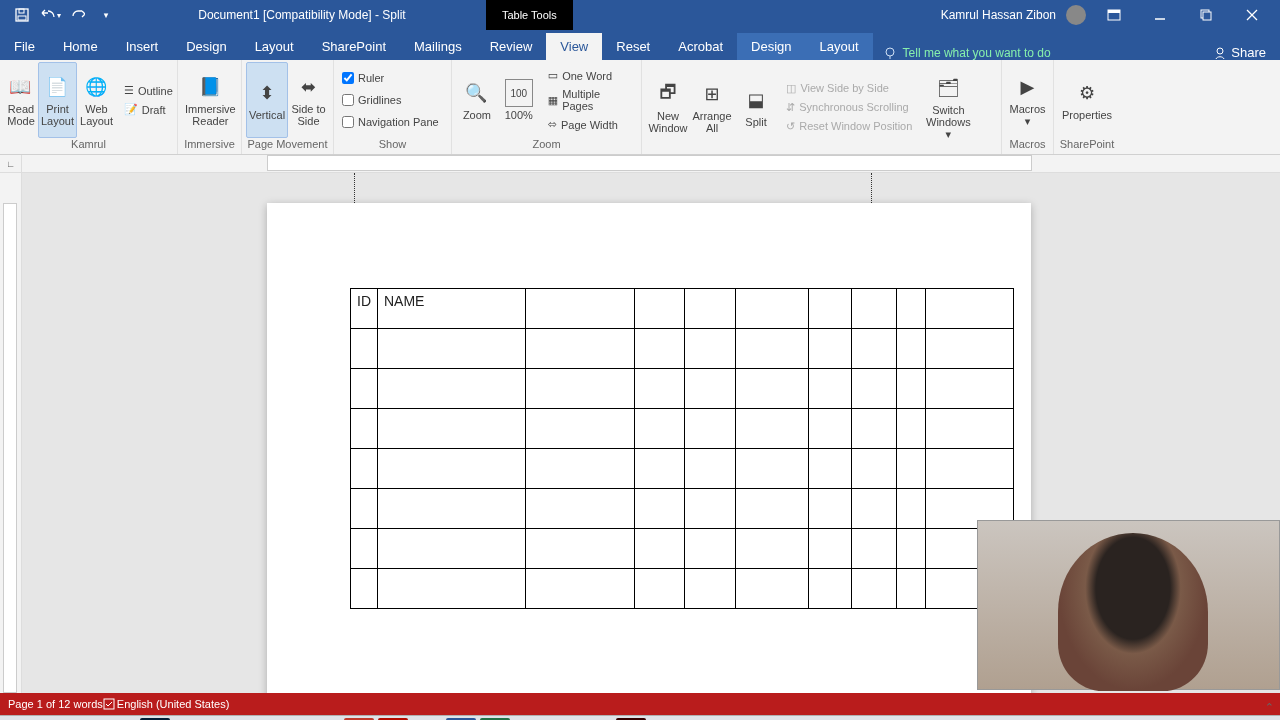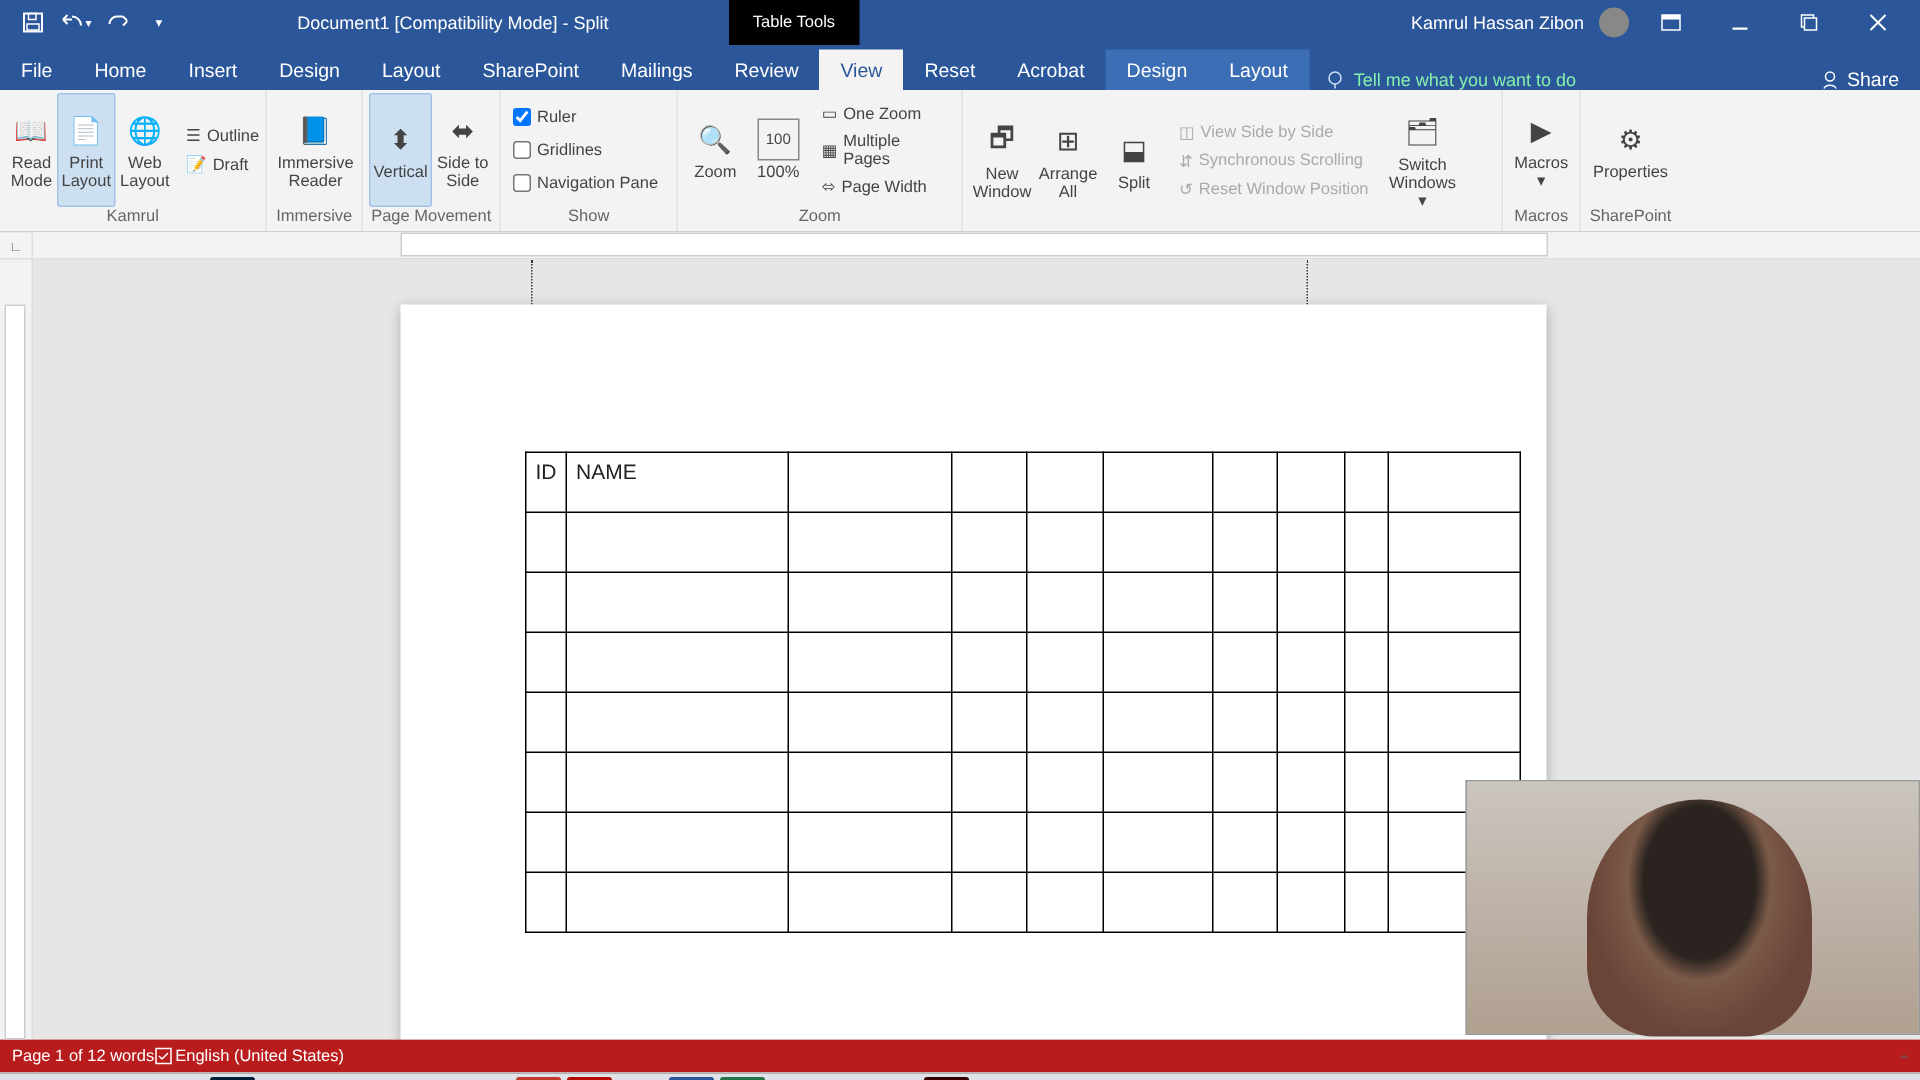--- a/index.html
+++ b/index.html
@@ -41,21 +41,21 @@
 .ruler-row{height:18px;background:#f3f3f3;border-bottom:1px solid #ddd;display:flex}
 .corner{width:22px;height:18px;border-right:1px solid #ddd;display:flex;align-items:center;justify-content:center;font-size:9px;color:#666}
 .hruler{flex:1;position:relative;background:#f3f3f3}
 .hruler .paper-ruler{position:absolute;left:245px;width:765px;height:16px;background:#fff;border:1px solid #ccc;top:0}
 
 .main{display:flex;height:520px;background:#e6e6e6;overflow:hidden}
 .vruler{width:22px;background:#f3f3f3;border-right:1px solid #ddd;position:relative}
 .vruler .paper-ruler{position:absolute;top:30px;left:3px;width:14px;height:490px;background:#fff;border:1px solid #ccc}
 .canvas{flex:1;background:#e6e6e6;position:relative;overflow:hidden}
 .page{position:absolute;left:245px;top:30px;width:764px;background:#fff;box-shadow:0 2px 8px rgba(0,0,0,.25);height:1000px}
-.doc-table{position:absolute;left:83px;top:98px;border-collapse:collapse}
+.doc-table{position:absolute;left:83px;top:85px;border-collapse:collapse}
 .doc-table td{border:1px solid #000;height:40px;padding:4px 6px;font-size:14px;color:#222;vertical-align:top}
 .col-guide{position:absolute;top:0;bottom:0;border-left:1px dotted #333;width:0}
 .resize-cursor{position:absolute;font-size:12px;color:#000}
 
 .statusbar{height:22px;background:#b91c1c;color:#fff;display:flex;align-items:center;font-size:11px;padding:0 8px;gap:0}
 .statusbar .sitem{display:flex;align-items:center;gap:4px;cursor:pointer}
 
 .taskbar{height:30px;background:#dfe3e8;border-top:1px solid #b0b0b0;display:flex;align-items:center;padding:0 4px;gap:4px}
 .tb-btn{width:30px;height:26px;display:flex;align-items:center;justify-content:center;cursor:pointer;font-size:14px;border-radius:2px}
 .tb-btn.active{background:#cde0f2;border-bottom:2px solid #2b579a}
@@ -233,21 +233,21 @@
           <div class="ico">🔍</div>
           <span>Zoom</span>
         </div>
       <div class="bigbtn">
           <div class="ico" style="font-size:10px;border:1px solid #888;padding:2px">100</div>
           <span>100%</span>
         </div>
       <div class="vstack">
         <div class="smallbtn">
             <span>▭</span>
-            <span>One Zoom</span>
+            <span>One Word</span>
           </div>
         <div class="smallbtn">
             <span>▦</span>
             <span>Multiple Pages</span>
           </div>
         <div class="smallbtn">
             <span>⬄</span>
             <span>Page Width</span>
           </div>
       </div>

